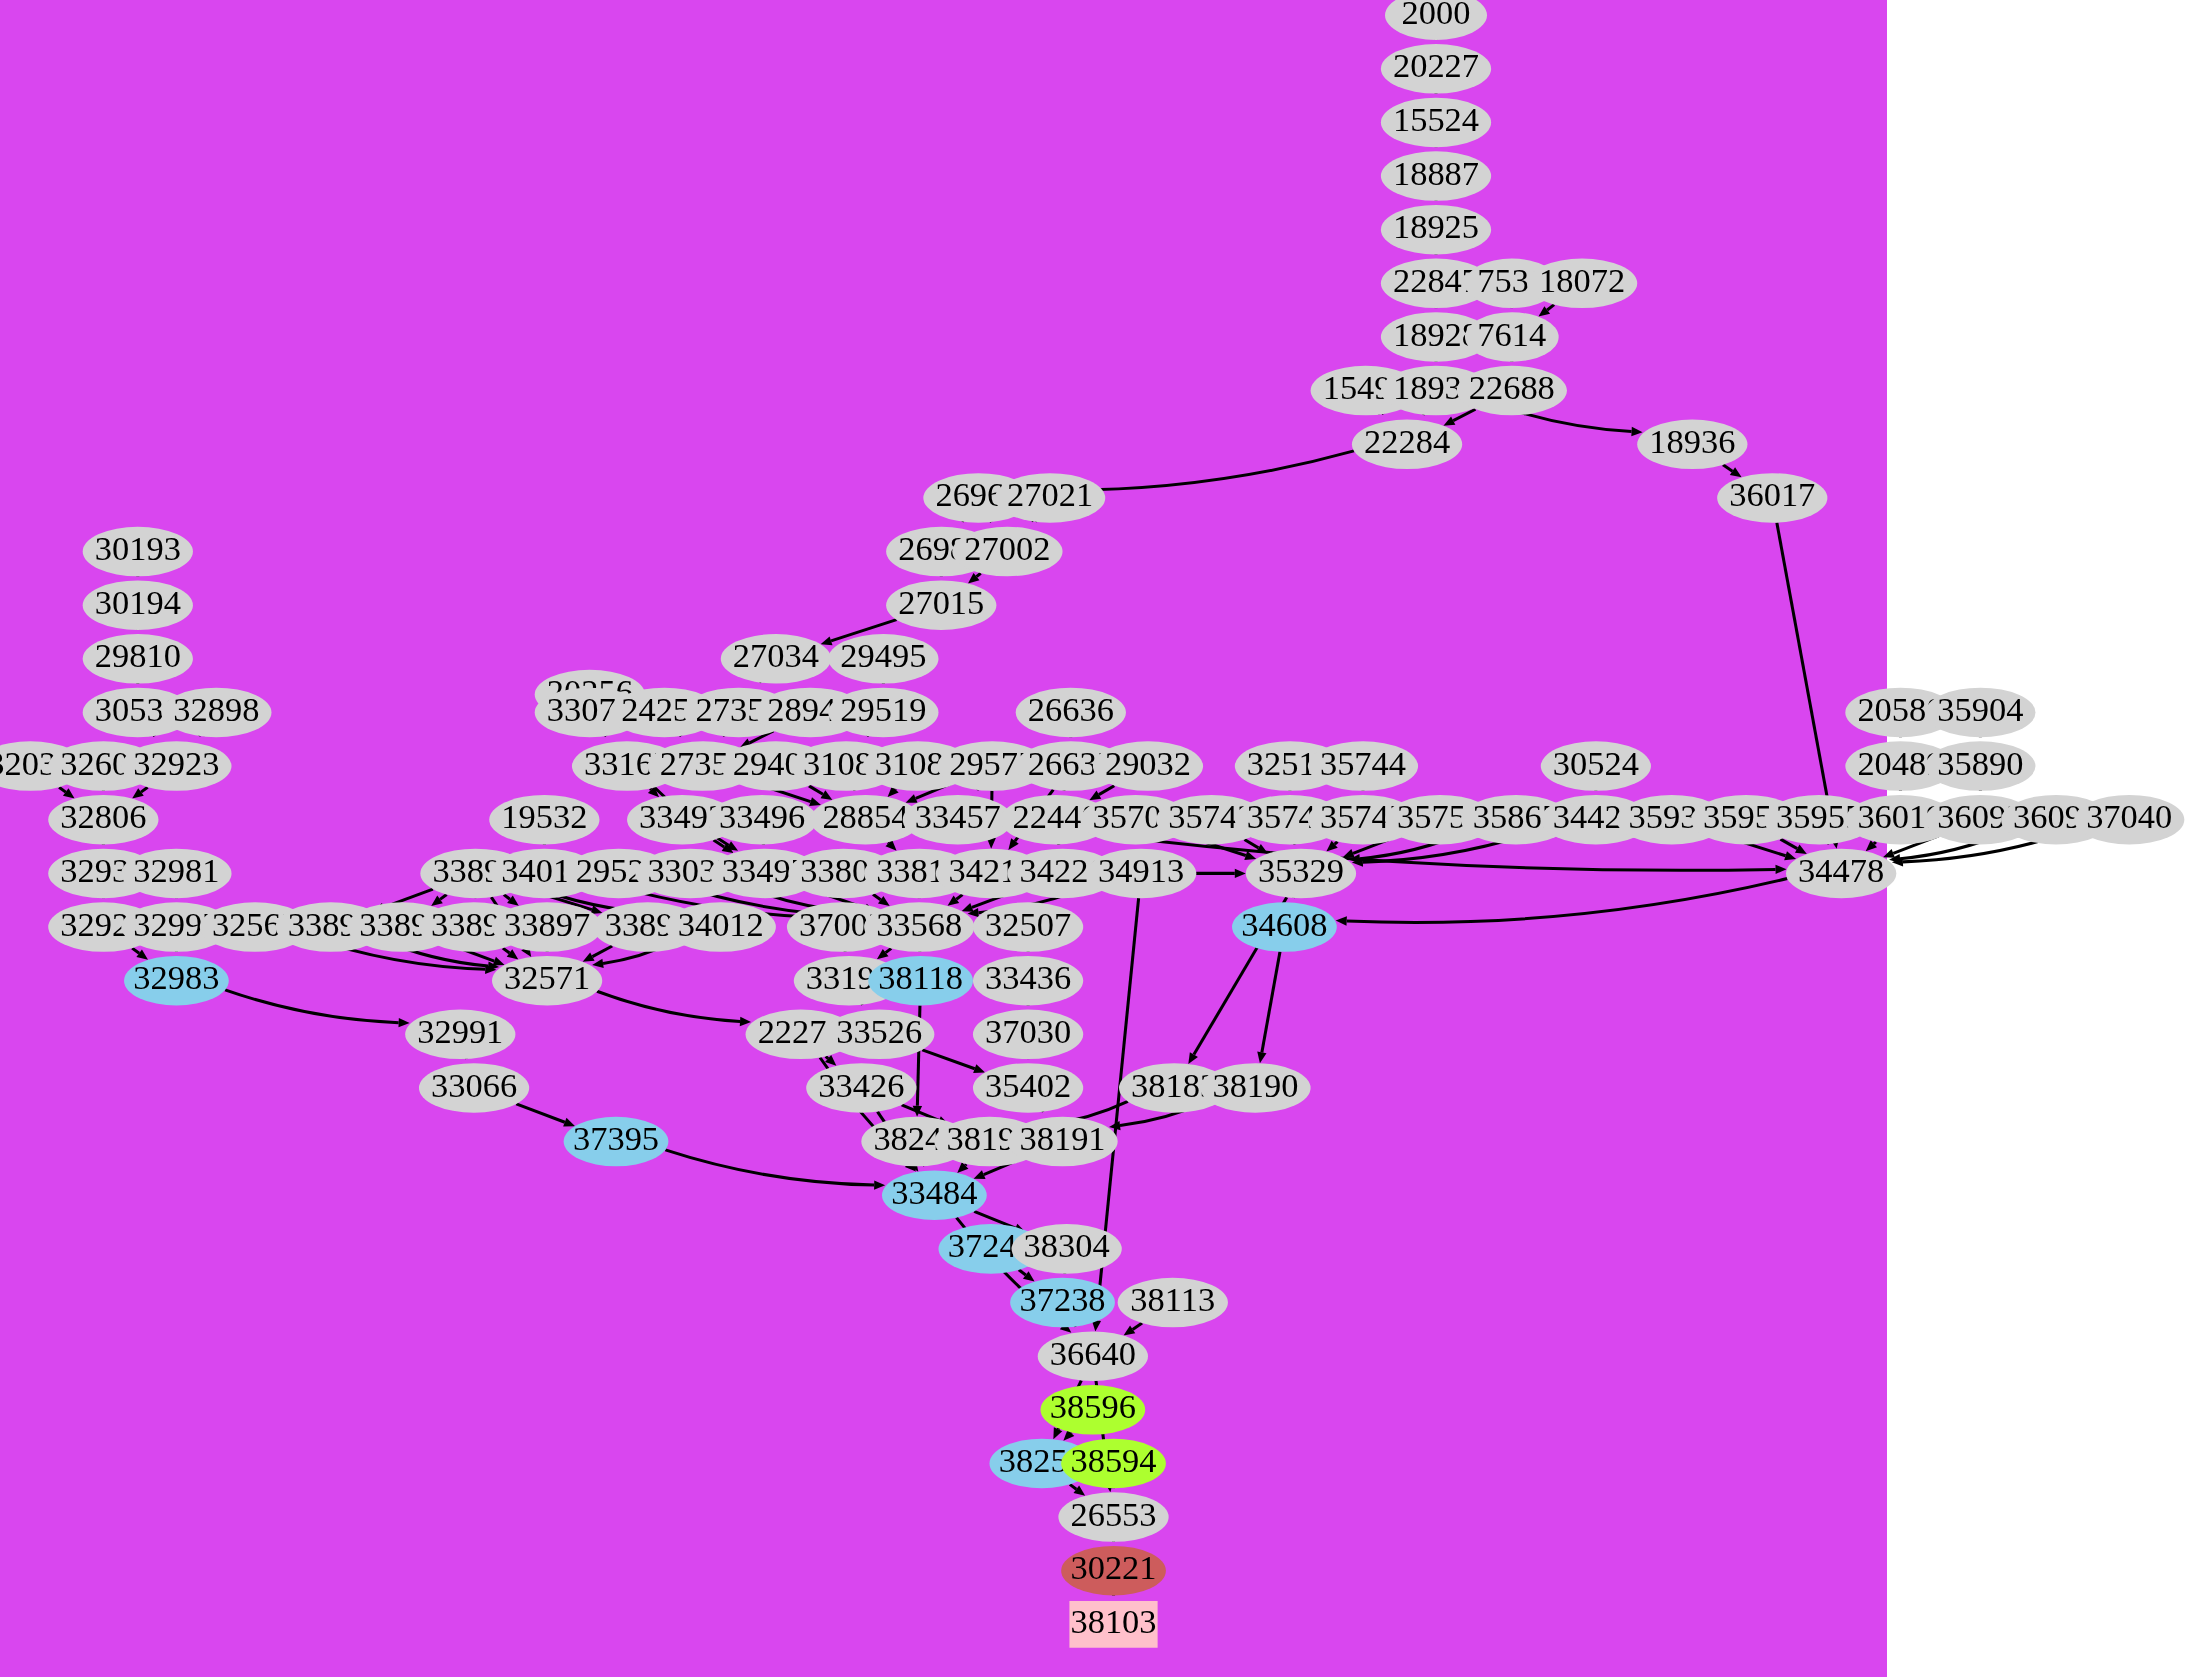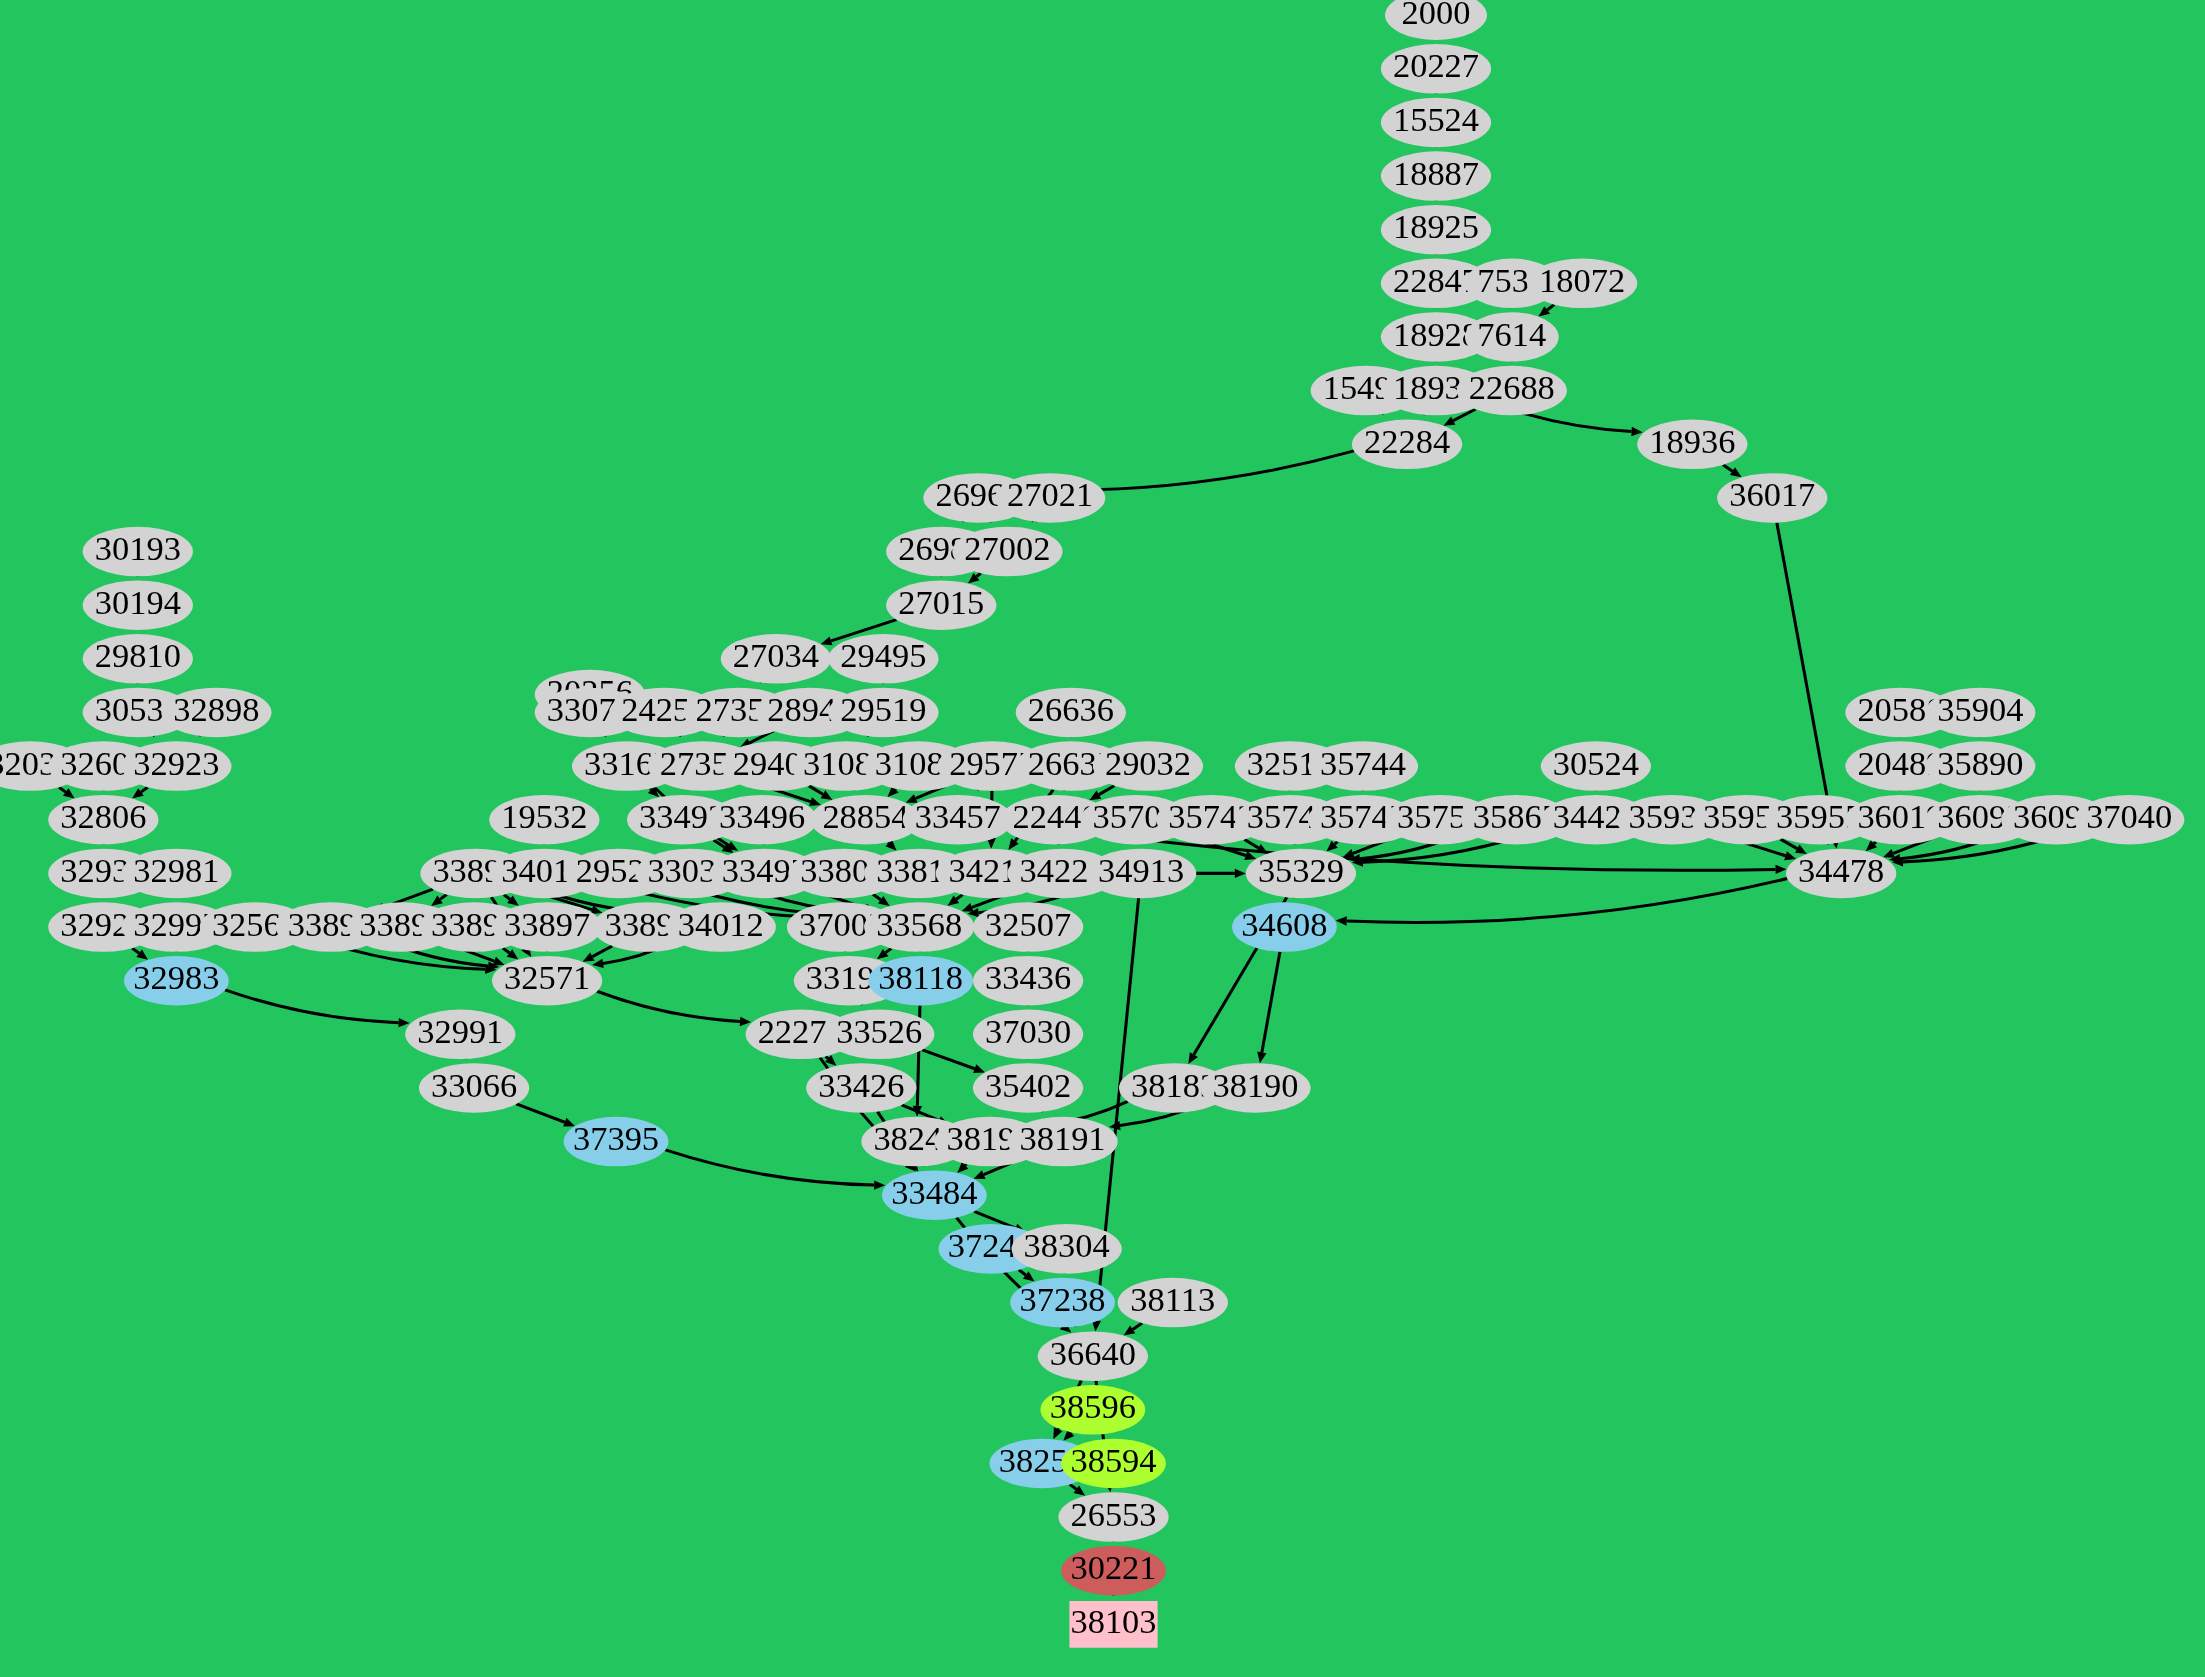--- a/index.html
+++ b/index.html
@@ -1,24 +1,24 @@
 <!DOCTYPE html>
 <html style="font-size:9px"><head>
 <meta charset="utf-8">
 <style>
   html, body {
     margin: 0;
     padding: 0;
     background: #ffffff;
   }
   #graph-root {
-    width: 2205px;
+    width: 1887px;
     height: 1678px;
     position: relative;
-    background: #22c55e;
+    background: #d946ef;
     font-family: "Liberation Serif", "DejaVu Serif", serif;
   }
   svg.graph-canvas {
     display: block;
     width: 2205px;
     height: 1678px;
   }
   .node-ellipse {
     stroke: none;
   }

